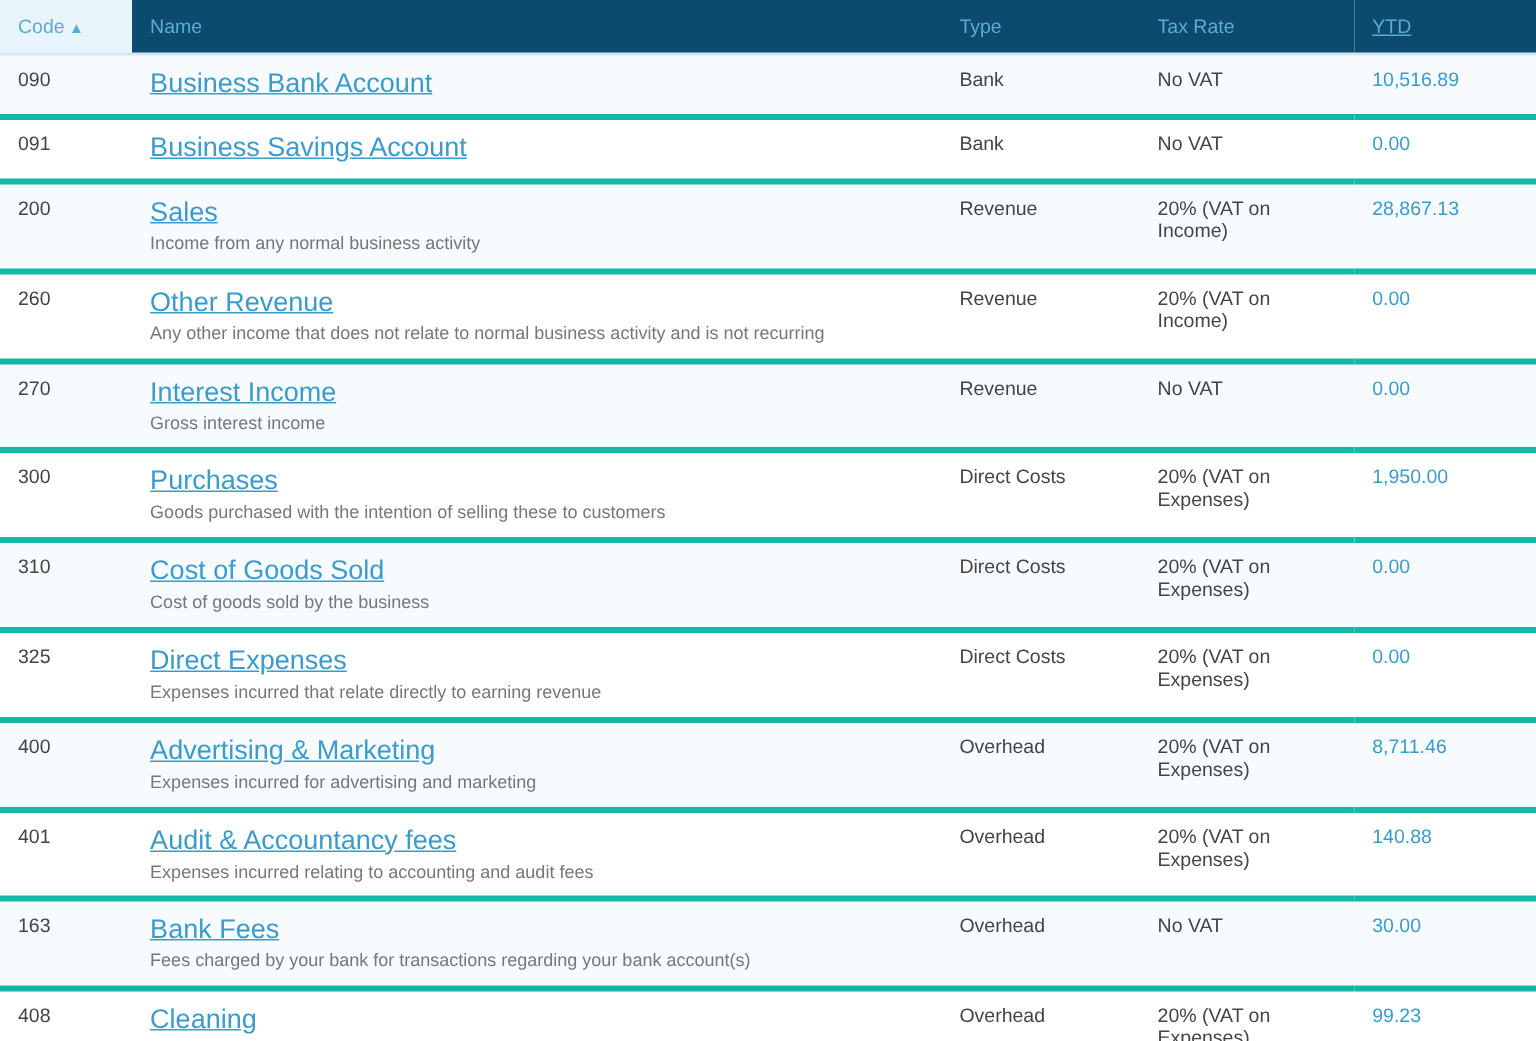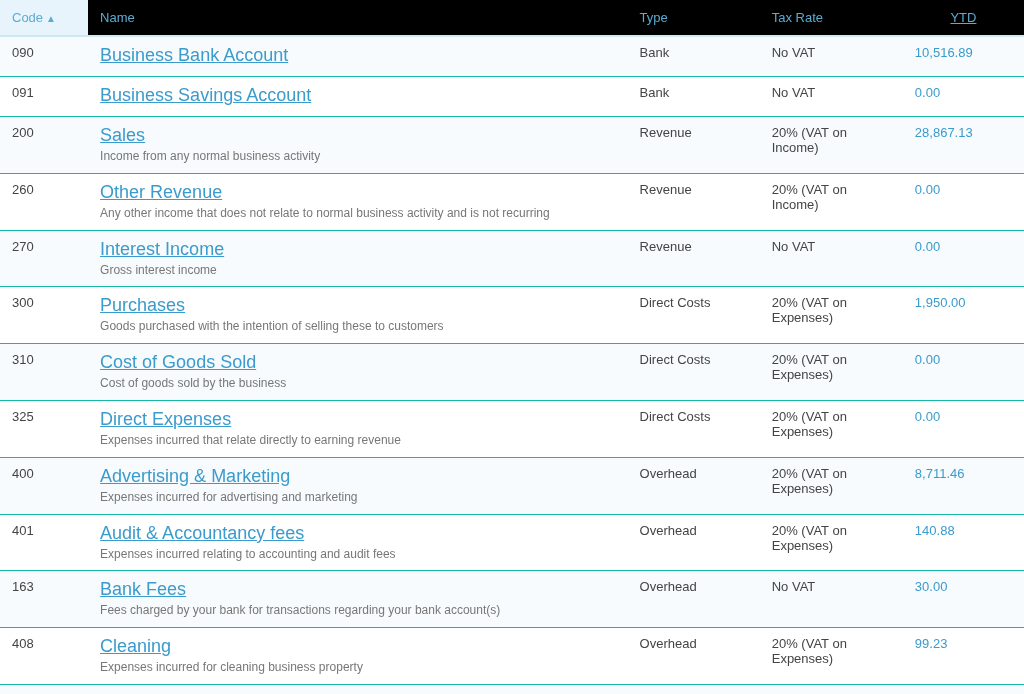--- a/index.html
+++ b/index.html
@@ -7,21 +7,21 @@
       font-family: Arial, sans-serif;
       font-size: 13px;
       background: #fff;
       color: #333;
     }
     table {
       width: 100%;
       border-collapse: collapse;
     }
     thead tr {
-      background: #000000;
+      background: #0c4a6e;
       border-bottom: 2px solid #d0e8f0;
     }
     thead th {
       padding: 10px 12px;
       text-align: left;
       color: #5bacd4;
       font-weight: normal;
       font-size: 13px;
     }
     thead th.col-code {
@@ -33,25 +33,25 @@
       width: 490px;
     }
     thead th.col-type {
       width: 120px;
     }
     thead th.col-taxrate {
       width: 130px;
     }
     thead th.col-ytd {
       width: 110px;
-      text-align: center;
+      text-align: left;
       text-decoration: underline;
     }
     tbody tr {
-      border-bottom: 1px solid #14b8a6;
+      border-bottom: 4px solid #14b8a6;
     }
     tbody tr:nth-child(odd) {
       background: #f7fbfd;
     }
     tbody tr:nth-child(even) {
       background: #fff;
     }
     tbody td {
       padding: 8px 12px;
       vertical-align: top;

